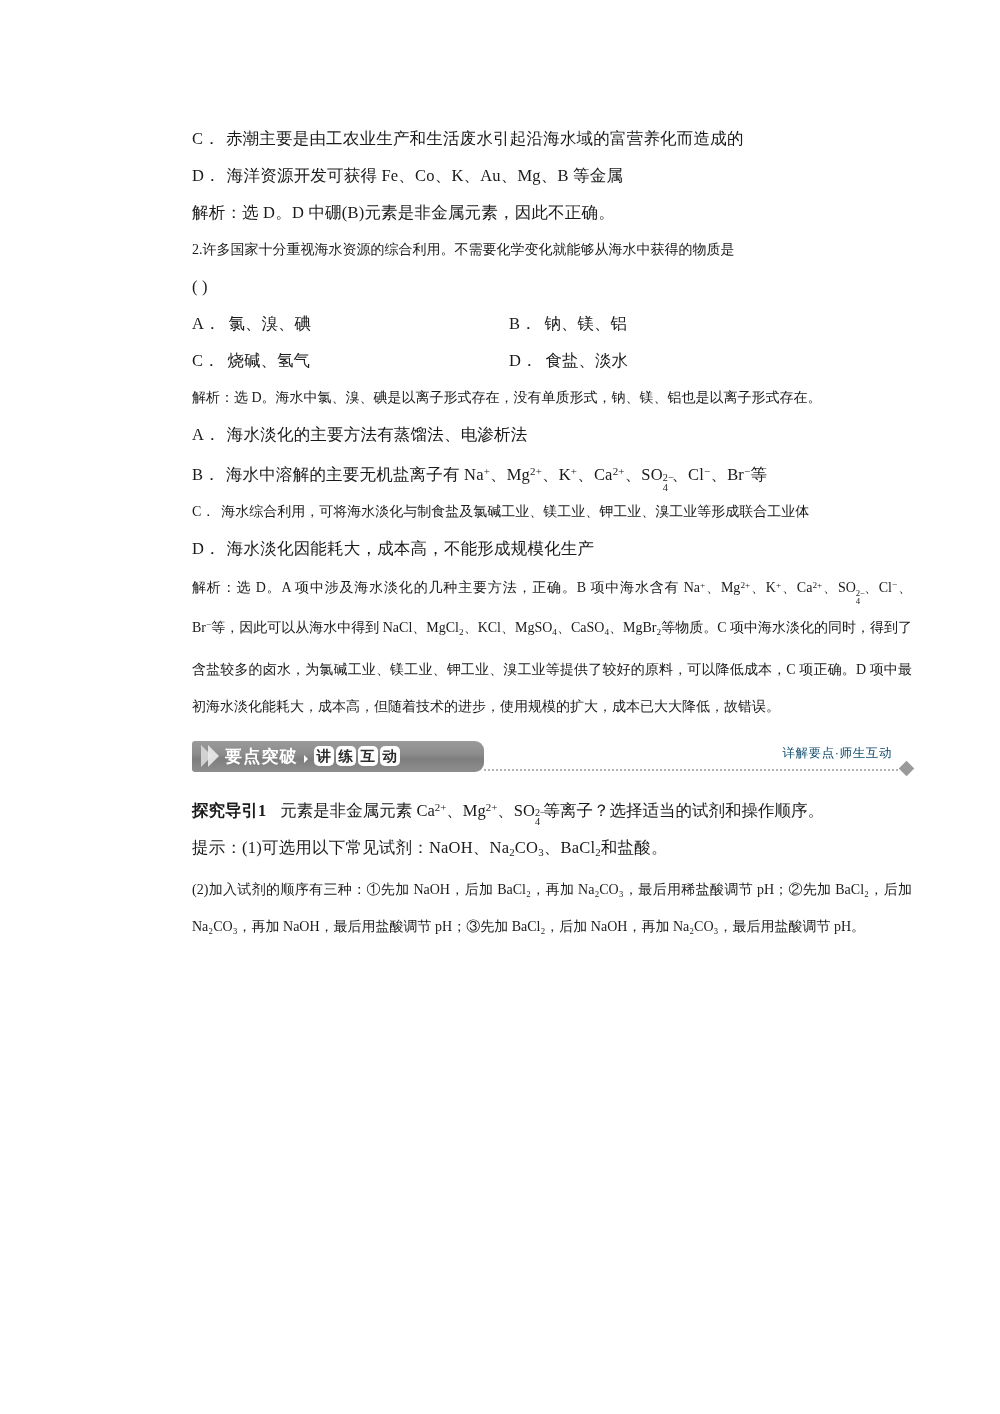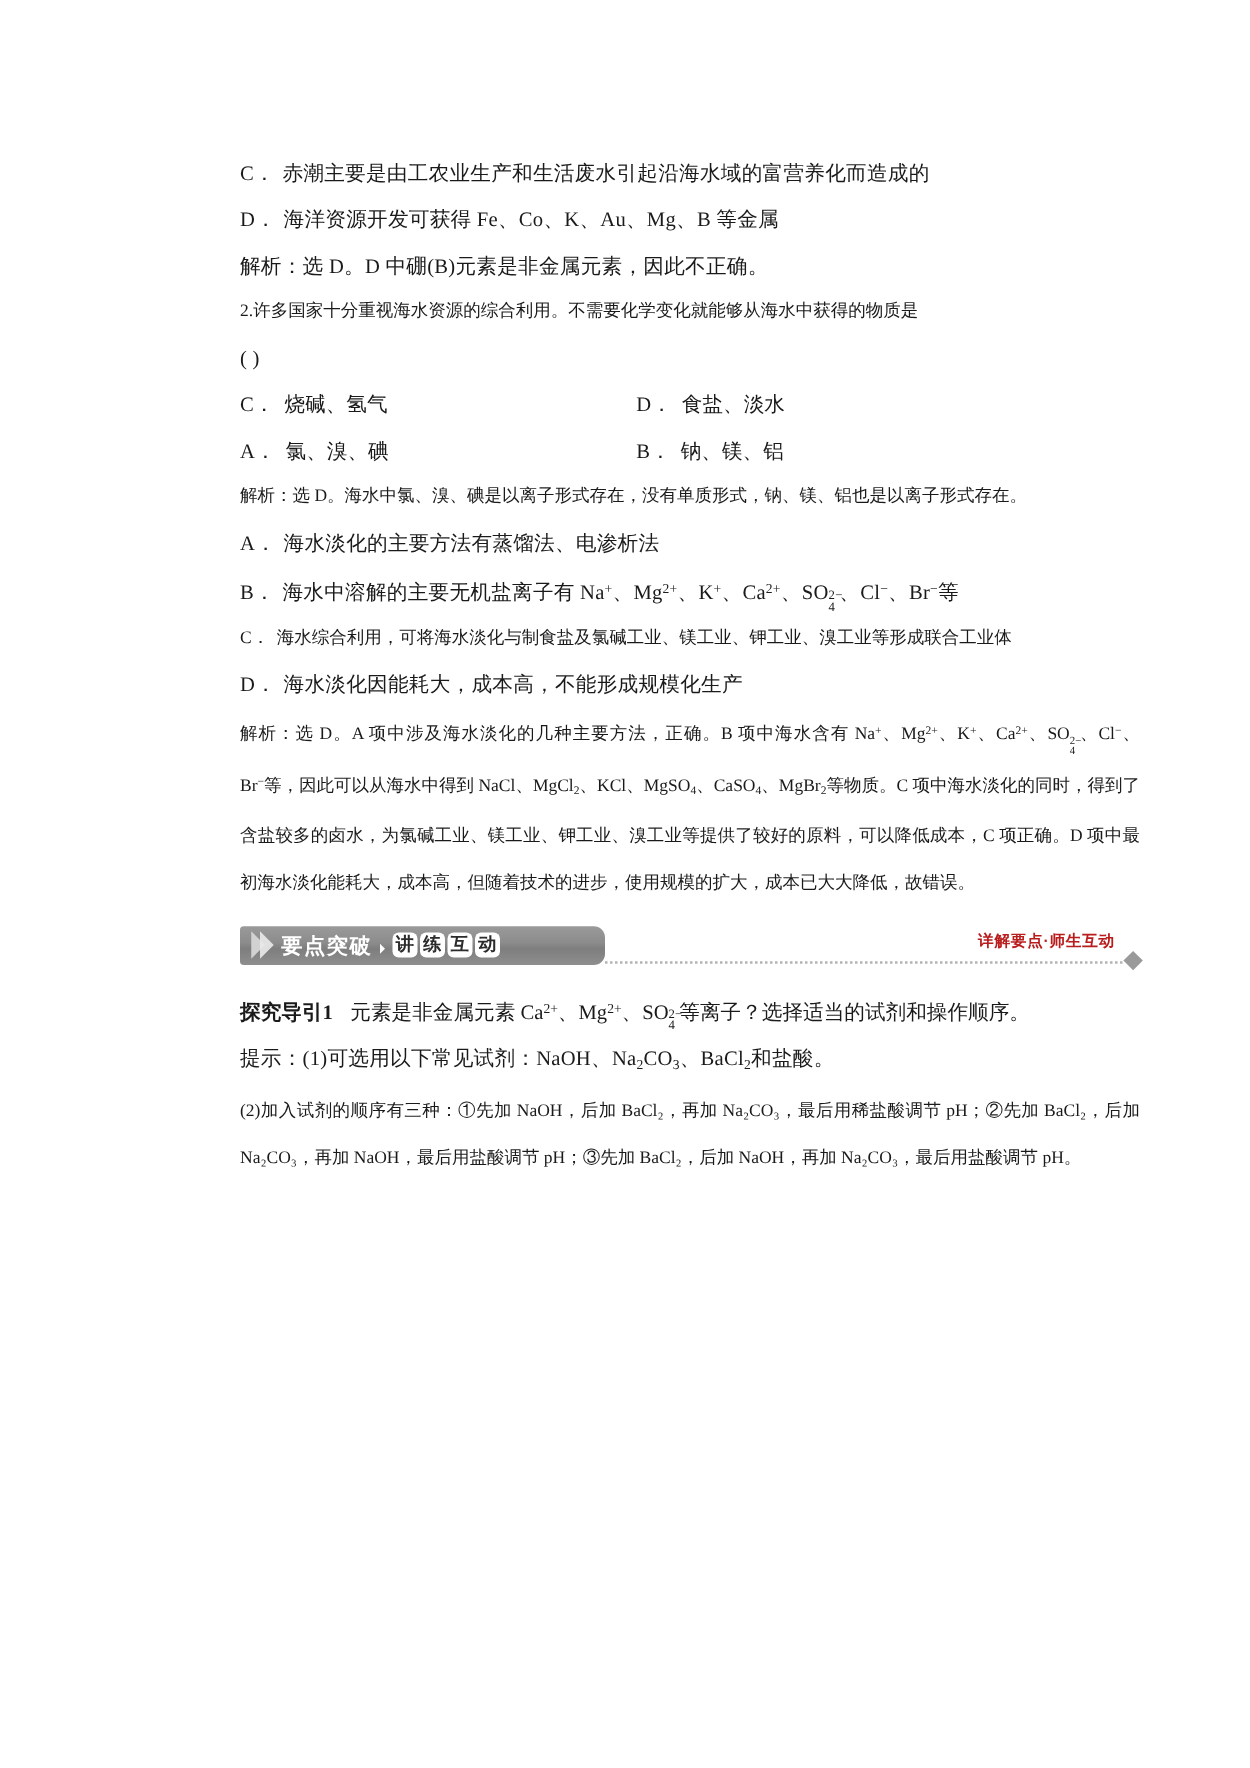--- a/index.html
+++ b/index.html
@@ -165,23 +165,23 @@
     left: 292px;
     right: 14px;
     top: 30px;
     border-top: 2px dotted #b4b4b4;
   }
   .banner-right {
     position: absolute;
     right: 20px;
     top: 6px;
     font-family: "Liberation Sans", "DejaVu Sans", sans-serif;
-    font-weight: bold;
+    font-weight: normal;
     font-size: 12.5px;
-    color: #b91c1c;
+    color: #0c4a6e;
     letter-spacing: 0.6px;
   }
   .diamond {
     position: absolute;
     right: 0px;
     top: 24px;
     width: 11px;
     height: 11px;
     background: #9a9a9a;
     transform: rotate(45deg);
@@ -204,33 +204,33 @@
     <span>D．</span><span class="sp-s"></span><span>海洋资源开发可获得 Fe、Co、K、Au、Mg、B 等金属</span>
   </div>
 
   <div class="line">解析：选 D。D 中硼(B)元素是非金属元素，因此不正确。</div>
 
   <div class="para">2.许多国家十分重视海水资源的综合利用。不需要化学变化就能够从海水中获得的物质是</div>
   <div class="line">(        )</div>
 
   <div class="optrow">
     <span class="colA">
+      <span class="opt-label">A．</span><span class="sp-s"></span><span>氯、溴、碘</span>
+    </span>
+    <span class="colB">
+      <span class="opt-label">B．</span><span class="sp-s"></span><span>钠、镁、铝</span>
+    </span>
+  </div>
+
+  <div class="optrow">
+    <span class="colA">
       <span class="opt-label">C．</span><span class="sp-s"></span><span>烧碱、氢气</span>
     </span>
     <span class="colB">
       <span class="opt-label">D．</span><span class="sp-s"></span><span>食盐、淡水</span>
-    </span>
-  </div>
-
-  <div class="optrow">
-    <span class="colA">
-      <span class="opt-label">A．</span><span class="sp-s"></span><span>氯、溴、碘</span>
-    </span>
-    <span class="colB">
-      <span class="opt-label">B．</span><span class="sp-s"></span><span>钠、镁、铝</span>
     </span>
   </div>
 
   <div class="para">解析：选 D。海水中氯、溴、碘是以离子形式存在，没有单质形式，钠、镁、铝也是以离子形式存在。</div>
 
 
   <div class="line">
     <span>A．</span><span class="sp-s"></span><span>海水淡化的主要方法有蒸馏法、电渗析法</span>
   </div>
 

